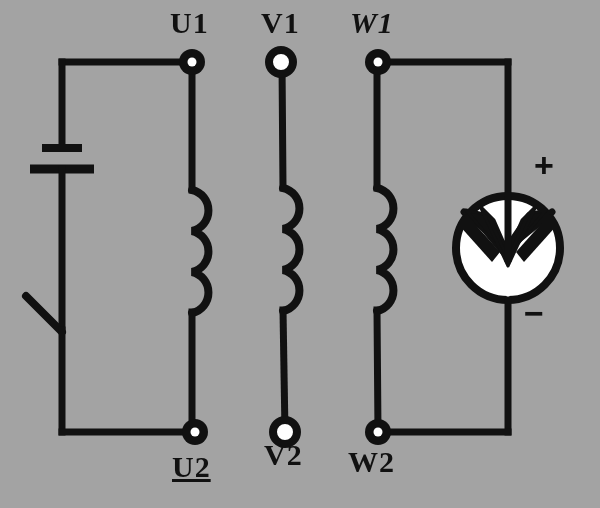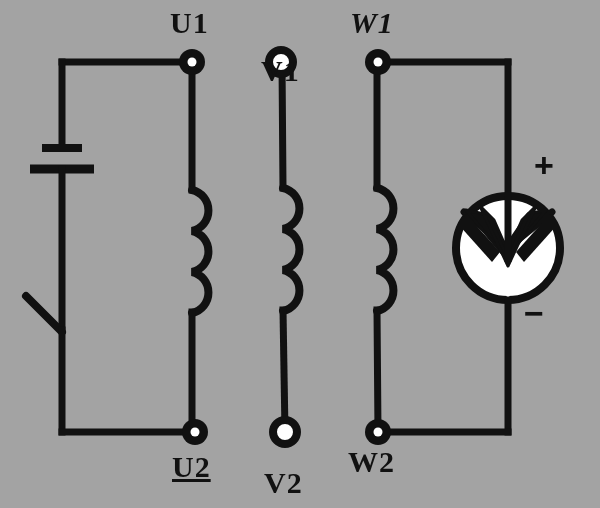--- a/index.html
+++ b/index.html
@@ -134,23 +134,23 @@
 
       <circle cx="285" cy="432" r="12" fill="#ffffff" stroke="#111111" stroke-width="8"></circle>
 
       <circle cx="378" cy="432" r="13" fill="#111111"></circle>
       <circle cx="378" cy="432" r="4.5" fill="#ffffff"></circle>
     </g>
 
   </svg>
 
   <div class="term-label" style="left:170px; top:8px;">U1</div>
-  <div class="term-label" style="left:261px; top:8px;margin-top:48px;">V1</div>
+  <div class="term-label" style="left:261px; top:8px;">V1</div>
   <div class="term-label" style="left:350px; top:8px;font-style:italic;">W1</div>
 
   <div class="term-label" style="left:172px; top:452px;text-decoration:underline;">U2</div>
-  <div class="term-label" style="left:264px; top:468px;">V2</div>
+  <div class="term-label" style="left:264px; top:440px;">V2</div>
   <div class="term-label" style="left:348px; top:447px;">W2</div>
 
   <div class="polarity-label" id="plus-label" style="left:534px; top:148px;">+</div>
   <div class="polarity-label" id="minus-label" style="left:524px; top:296px;">−</div>
 
 </div>
 
 </body></html>

